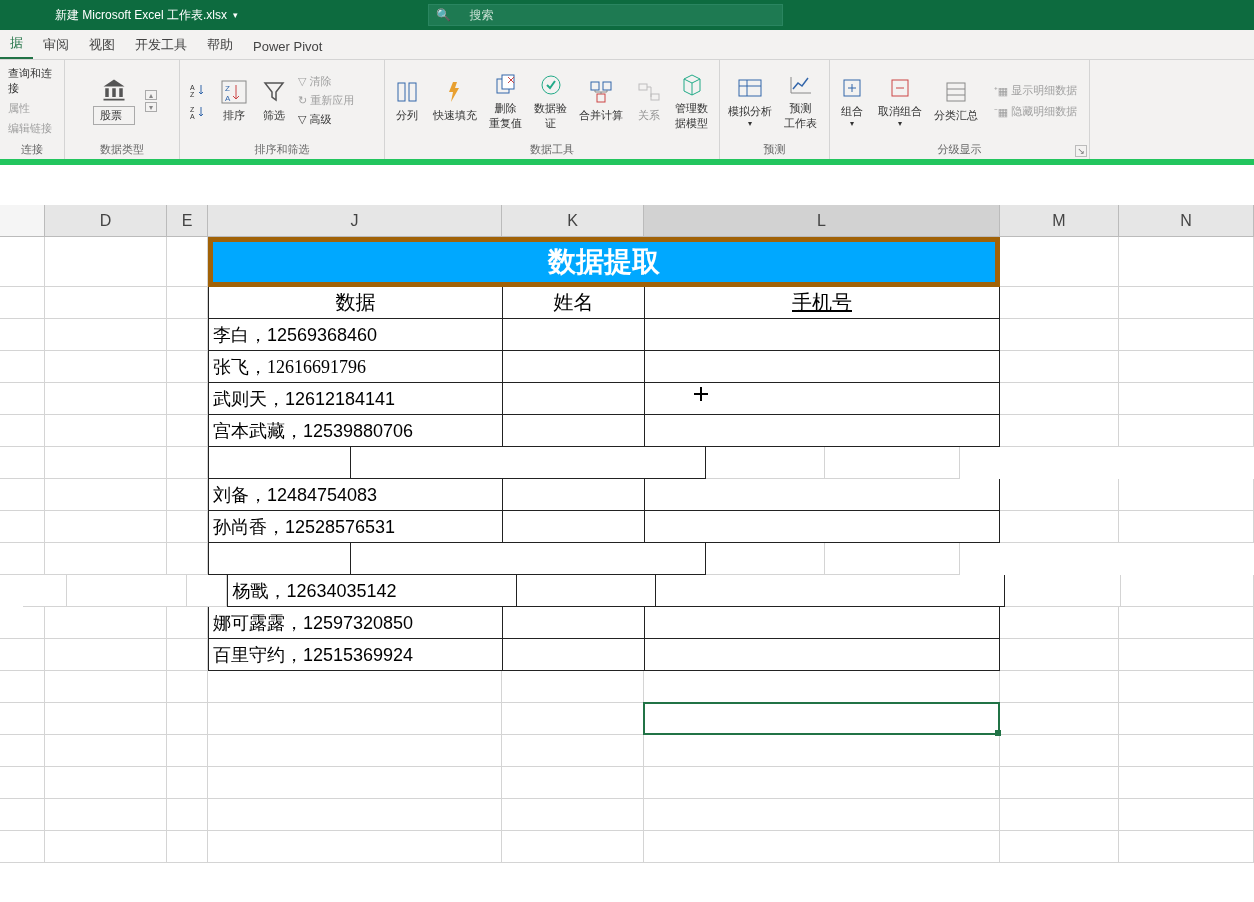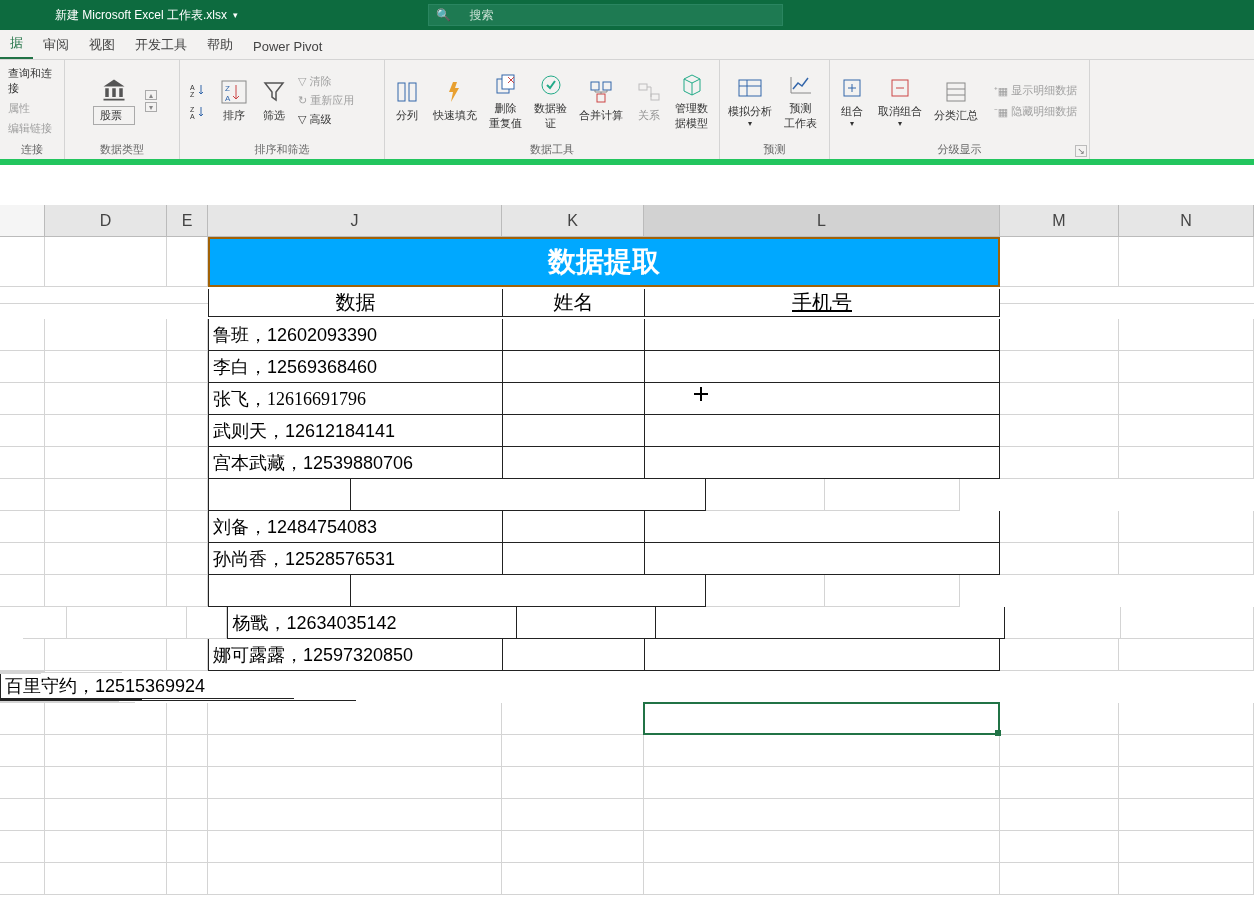--- a/index.html
+++ b/index.html
@@ -32,21 +32,21 @@
 
 .col-headers { display:flex; height:32px; background:#e6e6e6; border-bottom:1px solid #bbb; margin-top:40px; }
 .ch { border-right:1px solid #bbb; display:flex; align-items:center; justify-content:center; font-size:16px; color:#444; background:#e6e6e6; }
 .ch.partial { background:#f5f5f5; }
 .ch.sel { background:#d2d2d2; }
 
 
 .grid { position:relative; }
 .row { display:flex; height:32px; }
 .cell { border-right:1px solid #d4d4d4; border-bottom:1px solid #d4d4d4; font-size:17px; display:flex; align-items:center; padding:0 4px; background:#fff; overflow:hidden; white-space:nowrap; }
-.hdr-banner { background:#00a8ff; color:#fff; font-size:28px; font-weight:bold; justify-content:center; grid-column:span 3; border:2px solid #a16207; }
+.hdr-banner { background:#00a8ff; color:#fff; font-size:28px; font-weight:bold; justify-content:center; grid-column:span 3; border:5px solid #a16207; }
 .tbl-head { font-size:20px; justify-content:center; border:1px solid #222; border-top:none; border-right:none; }
 .tbl-head.first{border-left:1px solid #222;}
 .tbl-head.last{border-right:1px solid #222;}
 .tbl-cell { font-size:18px; border:1px solid #222; border-top:none; border-right:none;}
 .tbl-cell.first{border-left:1px solid #222;}
 .tbl-cell.last{border-right:1px solid #222;}
 
 .selected-cell { border:2px solid #217346; position:absolute; pointer-events:none; }
 .sel-handle { width:6px; height:6px; background:#217346; position:absolute; right:-3px; bottom:-3px; }
 
@@ -321,44 +321,34 @@
 
 <div class="grid" id="grid">
     <div class="row" style="height: 50px;">
       <div class="cell" style="width: 45px;"></div>
       <div class="cell" style="width: 122px;"></div>
       <div class="cell" style="width: 41px;"></div>
       <div class="cell hdr-banner" style="width: 792px;">数据提取</div>
       <div class="cell" style="width: 119px;"></div>
       <div class="cell" style="width: 135px;"></div>
     </div>
-    <div class="row" style="height: 32px; align-items: center;">
+    <div class="row" style="height: 32px;">
       <div class="cell" style="width: 45px;"></div>
       <div class="cell" style="width: 122px;"></div>
       <div class="cell" style="width: 41px;"></div>
       <div class="cell tbl-head first" style="width: 294px;">数据</div>
       <div class="cell tbl-head" style="width: 142px;">姓名</div>
       <div class="cell tbl-head last" style="width: 356px; text-decoration: underline;">手机号</div>
       <div class="cell" style="width: 119px;"></div>
       <div class="cell" style="width: 135px;"></div>
     </div>
     <div class="row" style="height: 32px;">
       <div class="cell" style="width: 45px;"></div>
       <div class="cell" style="width: 122px;"></div>
       <div class="cell" style="width: 41px;"></div>
-      <div class="cell tbl-cell first" style="width: 294px;">鲁班，12602093390</div>
-      <div class="cell tbl-cell" style="width: 142px;"></div>
-      <div class="cell tbl-cell last" style="width: 356px;"></div>
-      <div class="cell" style="width: 119px;"></div>
-      <div class="cell" style="width: 135px;"></div>
-    </div>
-    <div class="row" style="height: 32px;">
-      <div class="cell" style="width: 45px;"></div>
-      <div class="cell" style="width: 122px;"></div>
-      <div class="cell" style="width: 41px;"></div>
       <div class="cell tbl-cell first" style="width: 294px;">李白，12569368460</div>
       <div class="cell tbl-cell" style="width: 142px;"></div>
       <div class="cell tbl-cell last" style="width: 356px;"></div>
       <div class="cell" style="width: 119px;"></div>
       <div class="cell" style="width: 135px;"></div>
     </div>
     <div class="row" style="height: 32px;">
       <div class="cell" style="width: 45px;"></div>
       <div class="cell" style="width: 122px;"></div>
       <div class="cell" style="width: 41px;"></div>
@@ -439,21 +429,21 @@
     <div class="row" style="height: 32px;">
       <div class="cell" style="width: 45px;"></div>
       <div class="cell" style="width: 122px;"></div>
       <div class="cell" style="width: 41px;"></div>
       <div class="cell tbl-cell first" style="width: 294px;">娜可露露，12597320850</div>
       <div class="cell tbl-cell" style="width: 142px;"></div>
       <div class="cell tbl-cell last" style="width: 356px;"></div>
       <div class="cell" style="width: 119px;"></div>
       <div class="cell" style="width: 135px;"></div>
     </div>
-    <div class="row" style="height: 32px; flex-direction: column;">
+    <div class="row" style="height: 32px;">
       <div class="cell" style="width: 45px;"></div>
       <div class="cell" style="width: 122px;"></div>
       <div class="cell" style="width: 41px;"></div>
       <div class="cell tbl-cell first" style="width: 294px;">百里守约，12515369924</div>
       <div class="cell tbl-cell" style="width: 142px;"></div>
       <div class="cell tbl-cell last" style="width: 356px;"></div>
       <div class="cell" style="width: 119px;"></div>
       <div class="cell" style="width: 135px;"></div>
     </div>
     <div class="row" style="height: 32px;">

